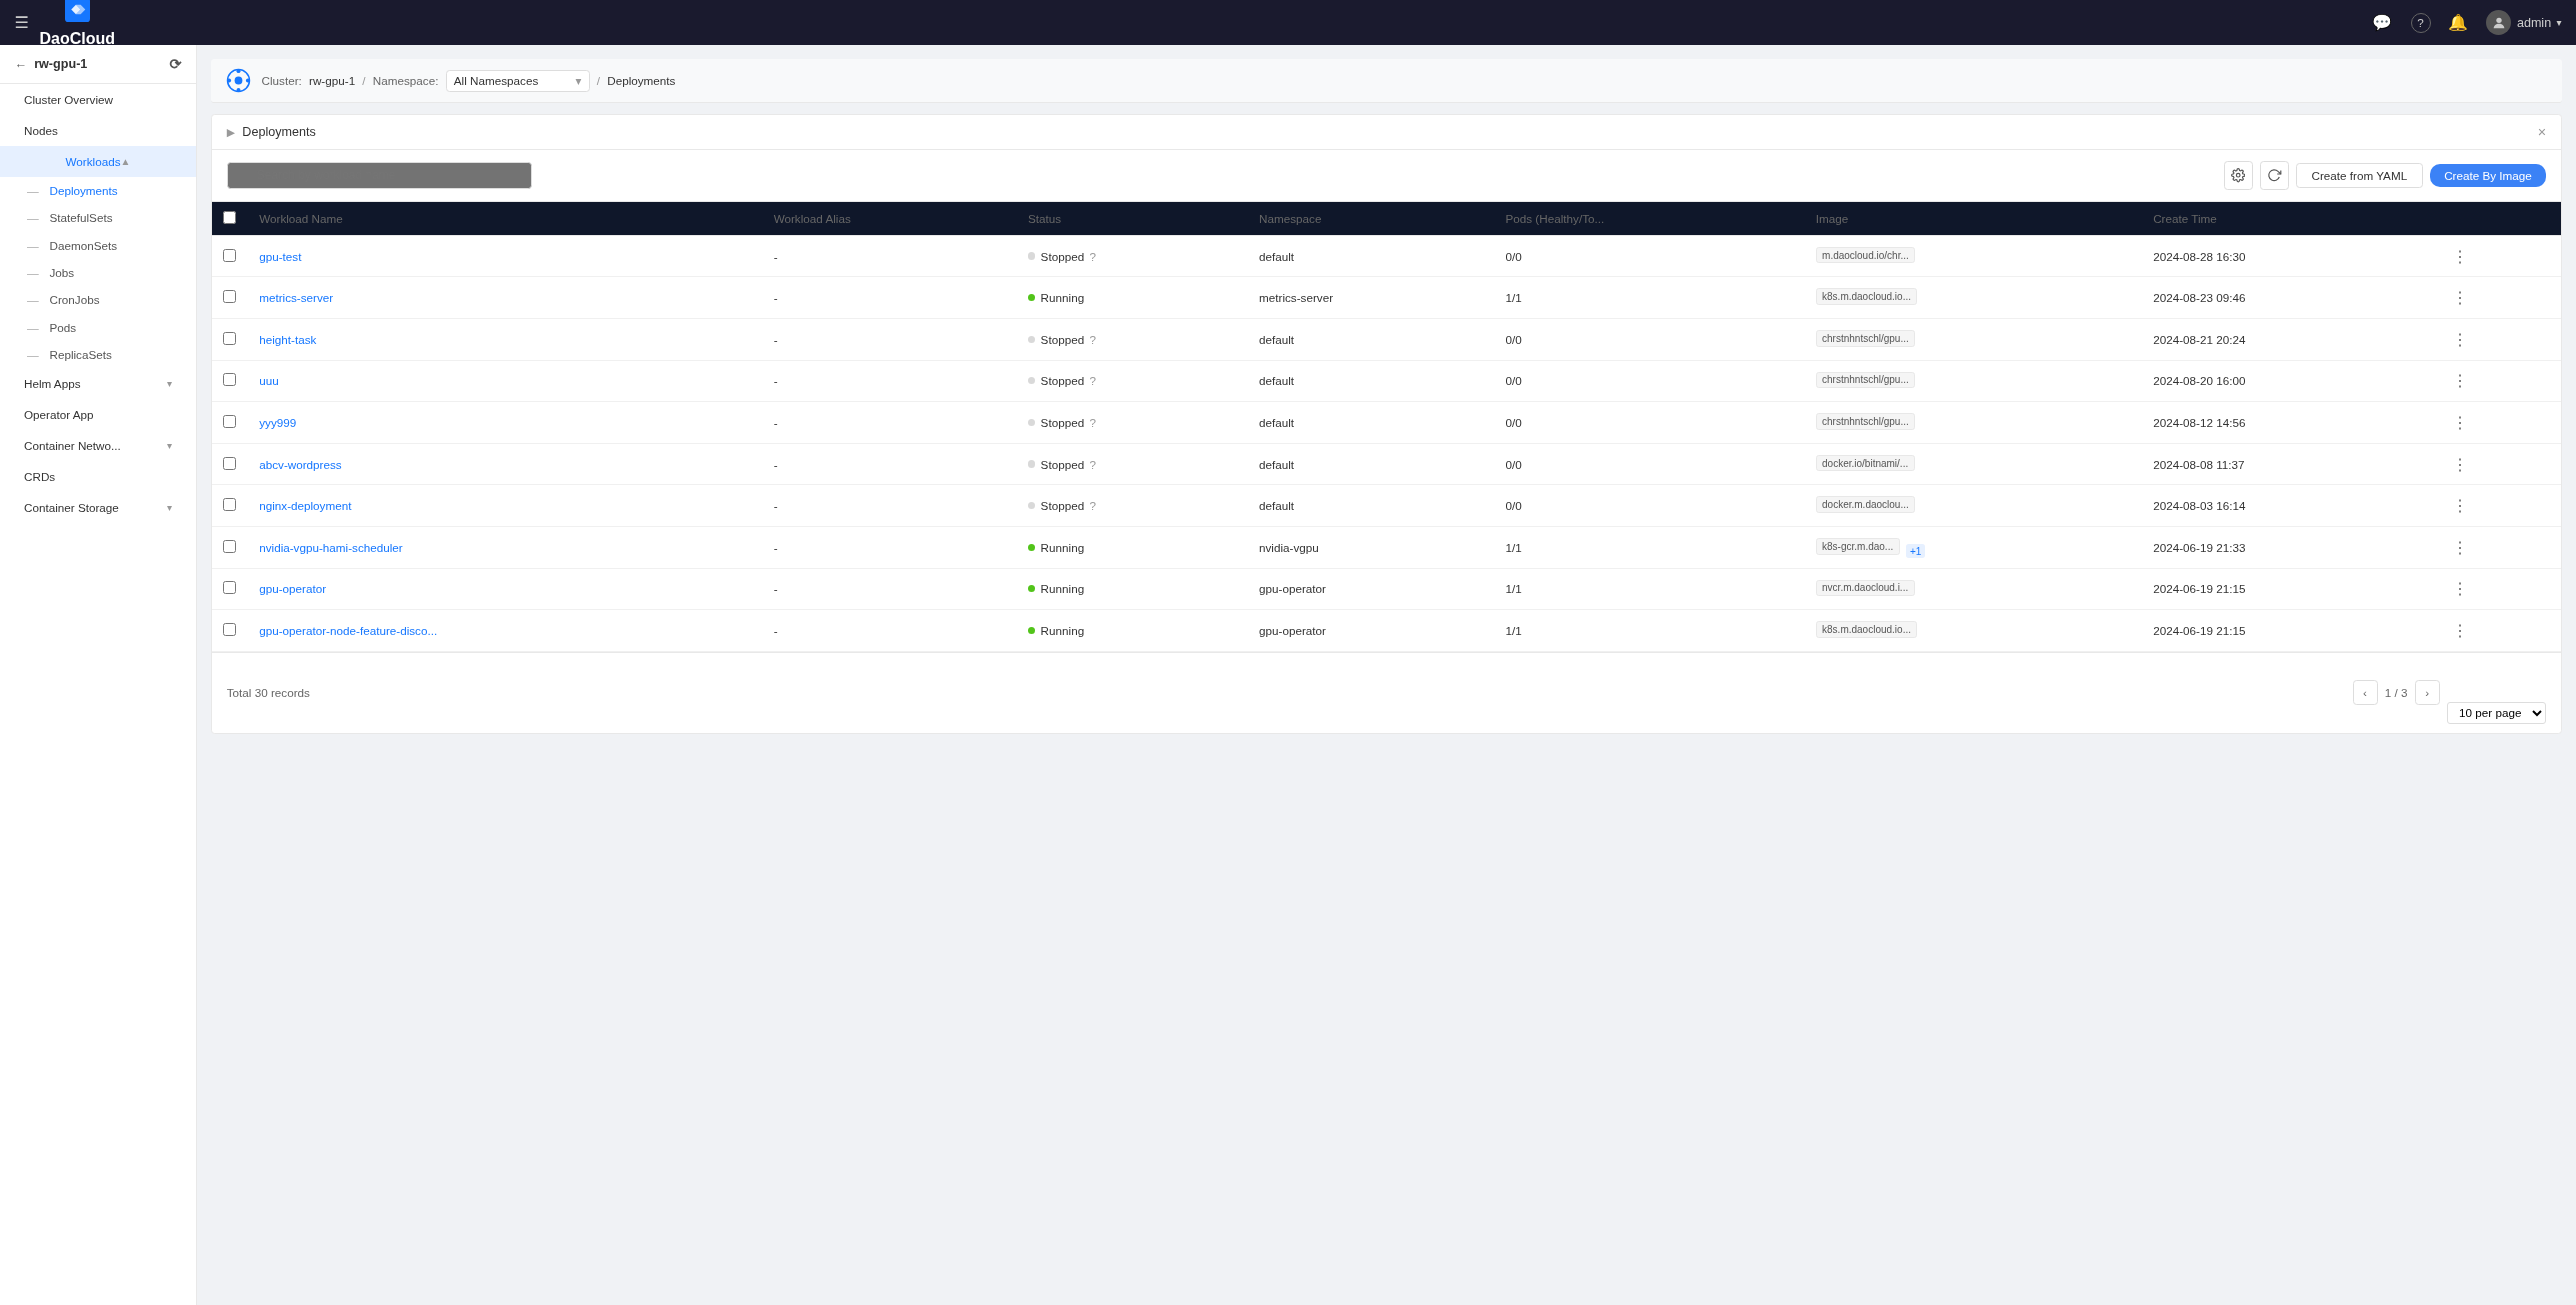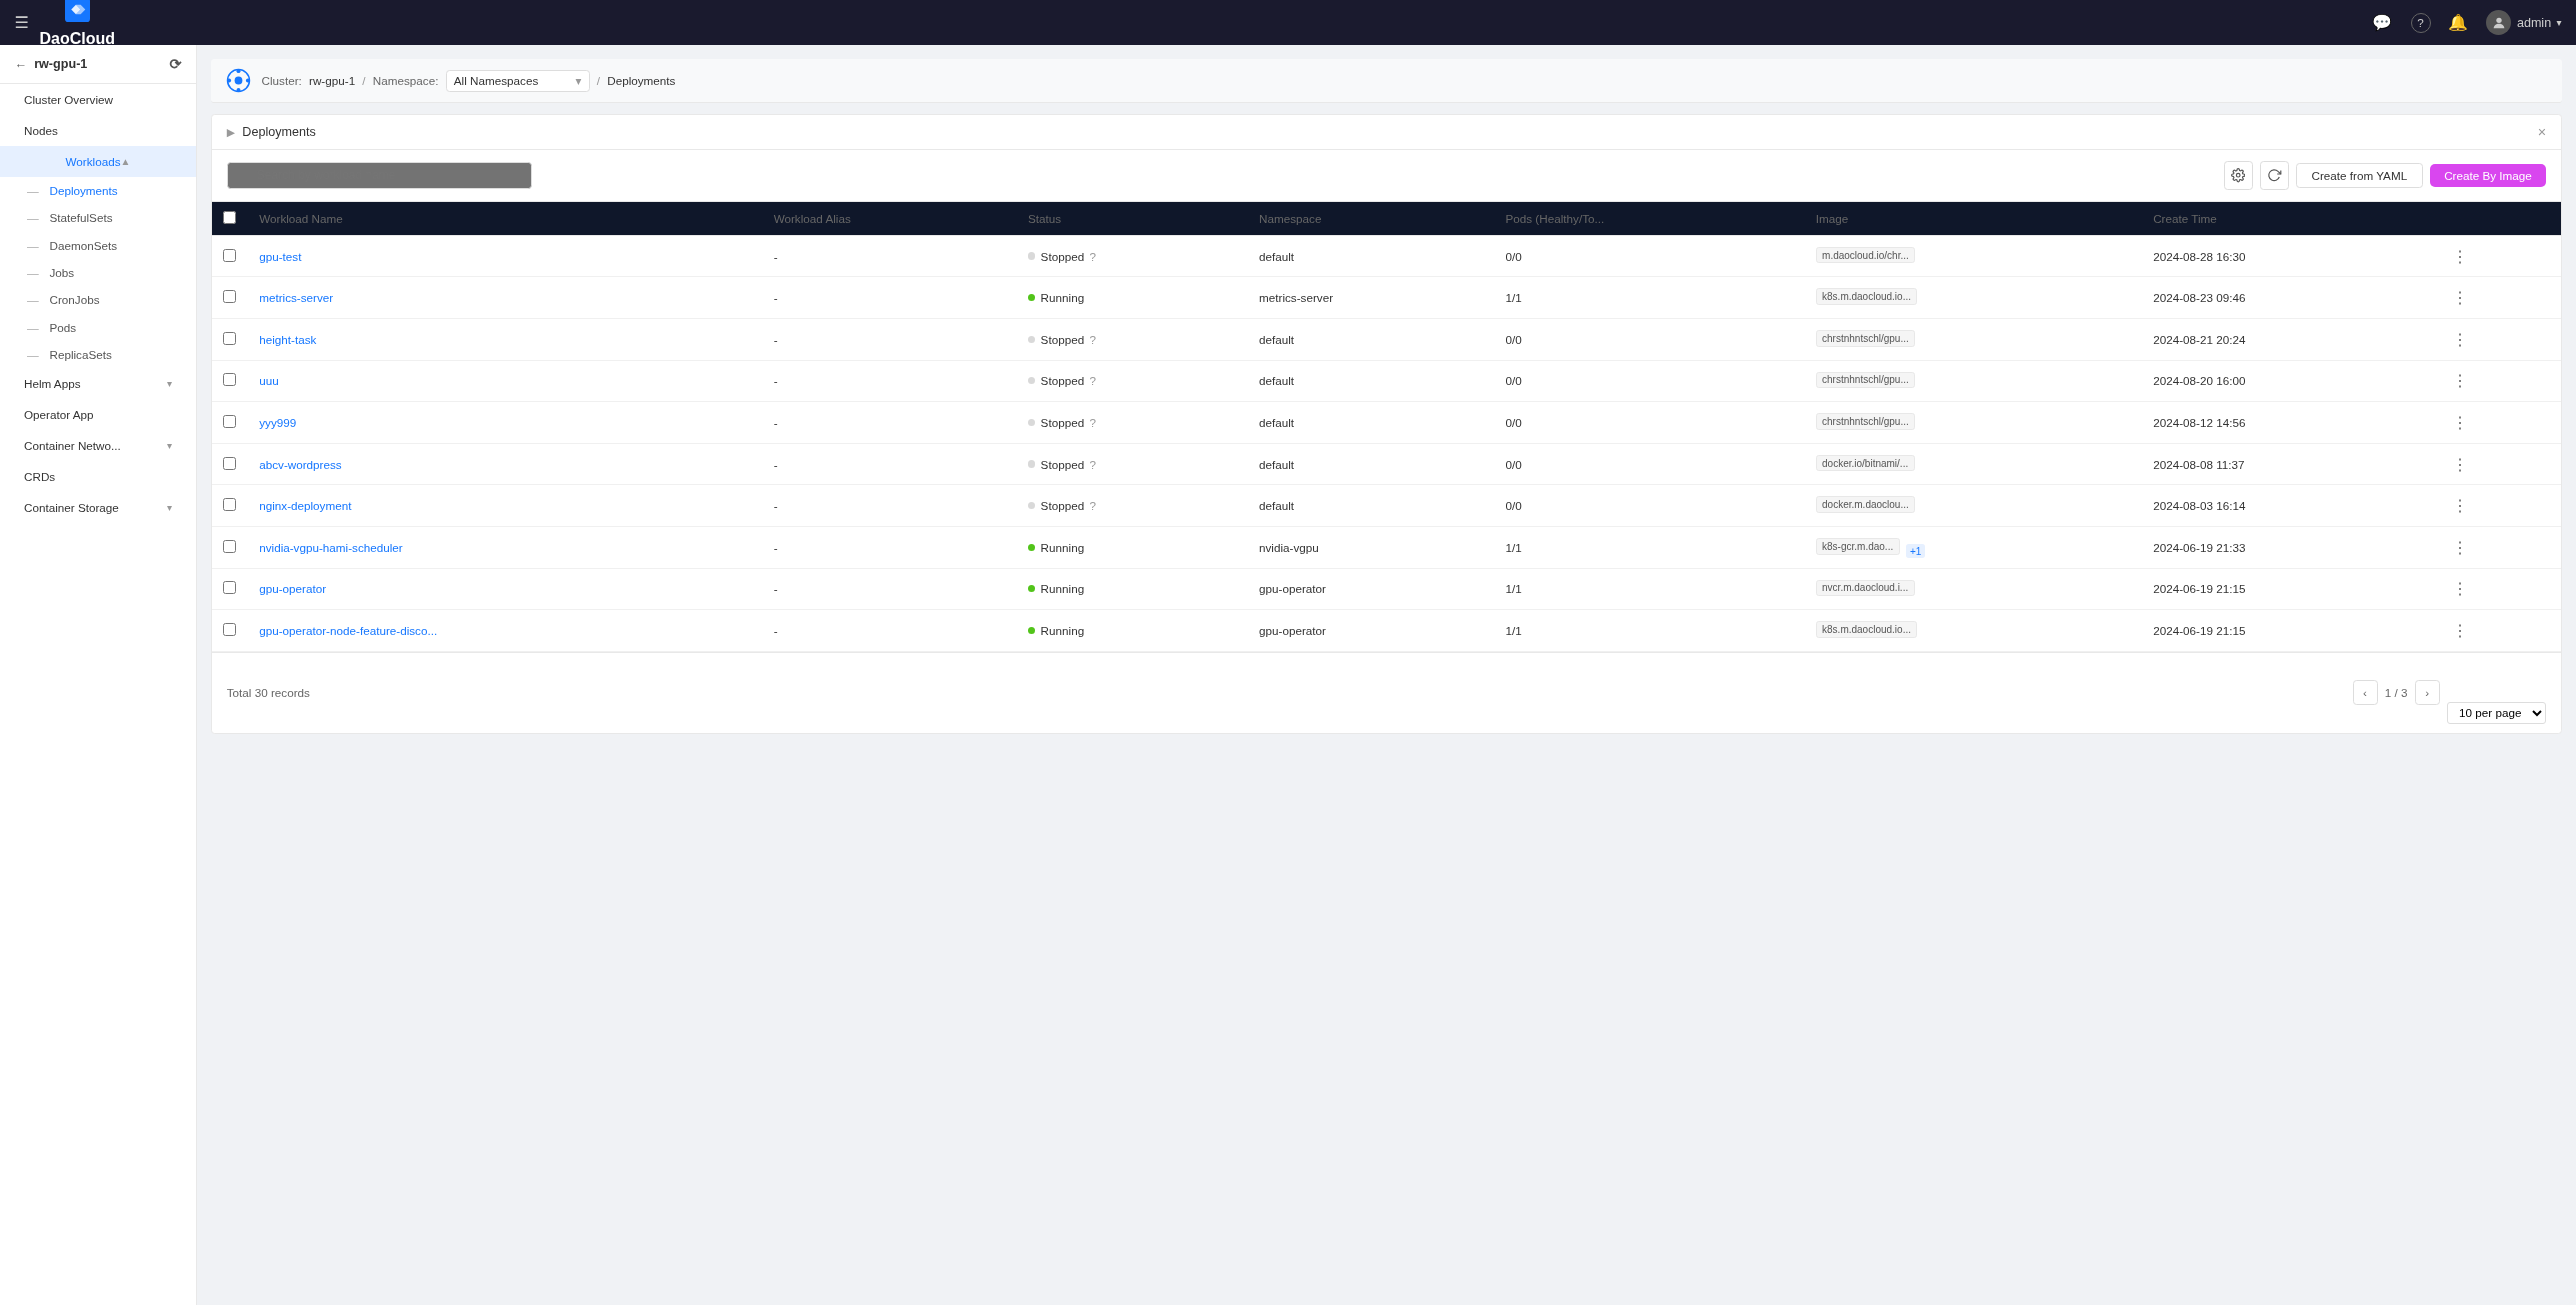--- a/index.html
+++ b/index.html
@@ -88,21 +88,21 @@
     .toolbar-spacer { flex: 1; }
     .toolbar-icon-btn {
       width: 29px; height: 29px; border: 0.9px solid #ddd; border-radius: 3.6px; background: #fff;
       display: flex; align-items: center; justify-content: center; cursor: pointer; color: #555;
     }
     .btn-yaml {
       padding: 5.4px 14.4px; border: 0.9px solid #ddd; border-radius: 3.6px; background: #fff;
       font-size: 11.7px; cursor: pointer; color: #333;
     }
     .btn-image {
-      padding: 5.4px 14.4px; border: none; border-radius: 5px; background: #d946ef;
+      padding: 5.4px 14.4px; border: none; border-radius: 10px; background: #3b82f6;
       font-size: 11.7px; cursor: pointer; color: #fff; font-weight: 500;
     }
 
     
     .workload-table { width: 100%; border-collapse: collapse; }
     .workload-table th {
       background: #0f172a; padding: 9px 10.8px; text-align: left; font-size: 11.7px;
       color: #666; font-weight: 500; border-bottom: 0.9px solid #e8e8e8;
     }
     .workload-table td {

